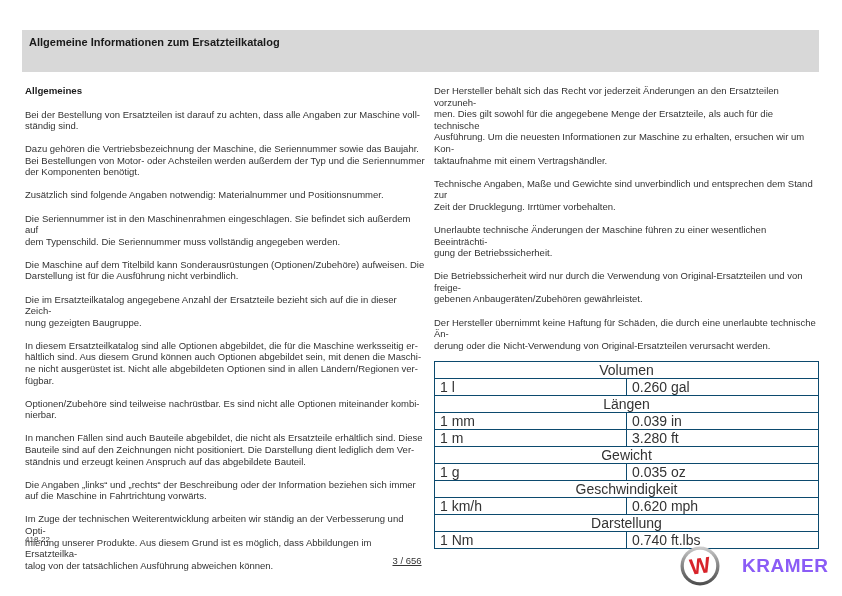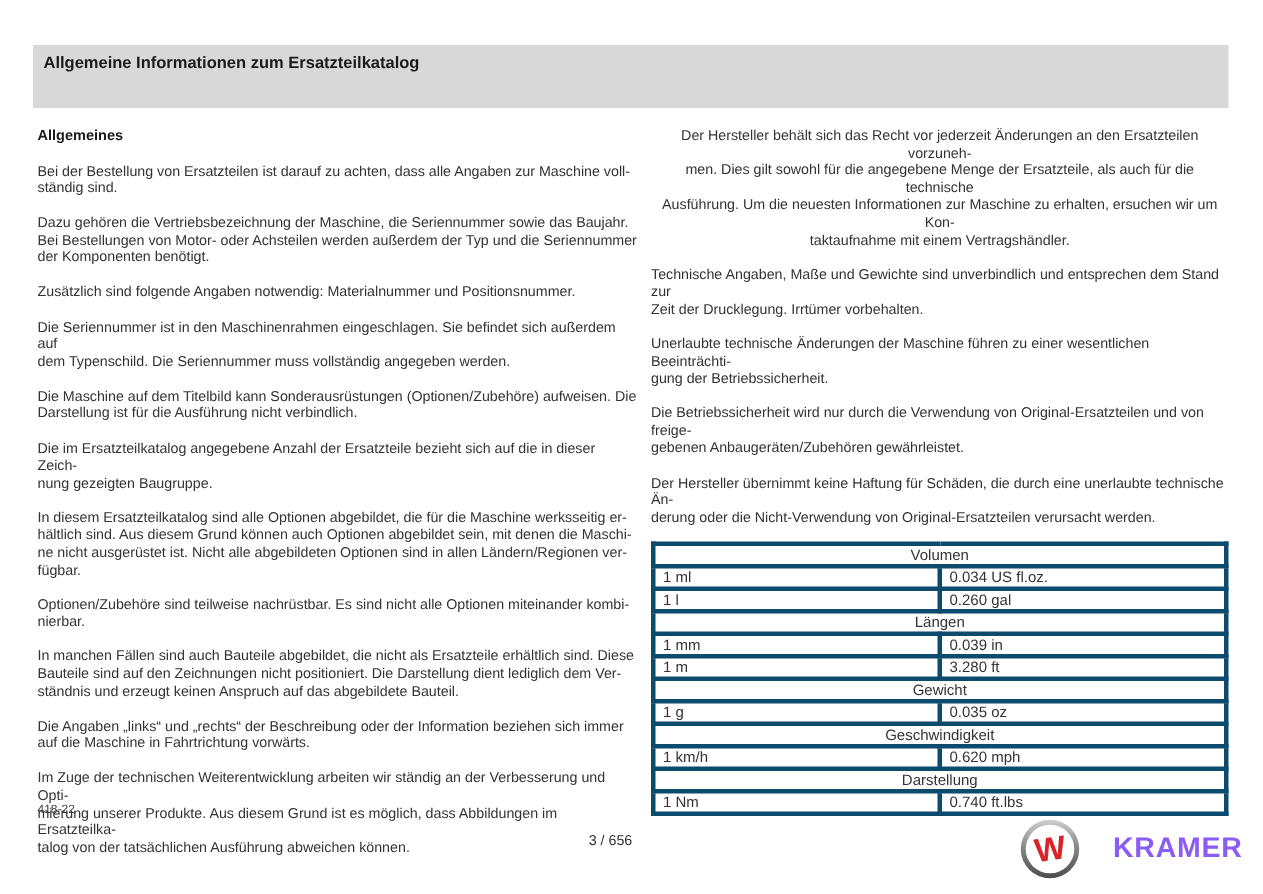--- a/index.html
+++ b/index.html
@@ -17,41 +17,41 @@
   .col { position:absolute; top:85px; }
   .col-left  { left:25px;  width:400px; }
   .col-right { left:434px; width:385px; }
   .sec-heading {
     font-size:9.7px; font-weight:bold; color:#1a1a1a; line-height:12px; margin:0;
   }
   .para {
     font-size:9.5px; line-height:11.6px; margin:11.5px 0 0 0;
     white-space:pre-line; color:#333333;
   }
-  .para.first { margin-top:0;text-align:center; }
+  .para.first { margin-top:0; }
   .table-heading {
     font-size:9.7px; font-weight:bold; color:#1a1a1a; line-height:12px;
     margin:30px 0 0 0;
   }
   table.conv {
     border-collapse:collapse; width:100%; margin-top:10px;
     table-layout:fixed;
   }
   table.conv td {
-    border:3px solid #0c4a6e; font-size:10px; color:#333333;
+    border:1px solid #0c4a6e; font-size:14px; color:#333333;
     height:15px; padding:0 5px; box-sizing:border-box; overflow:hidden;
   }
   td.sec { text-align:center; }
   td.metric { width:49.5%; }
   .doc-number {
     position:absolute; left:25px; top:535px; font-size:8px; color:#3a3a3a;
   }
   .page-indicator {
     position:absolute; left:357px; top:555px; width:100px; text-align:center;
-    font-size:9.5px; color:#333333;
+    font-size:9.5px; color:#333333;text-decoration:underline;
   }
   .brand-logo {
     position:absolute; left:680px; top:546px; display:flex; align-items:center;
   }
   .brand-wordmark {
     margin-left:22px; font-size:19px; font-weight:bold; color:#8b5cf6;
     letter-spacing:0.5px; font-family:"Liberation Sans", sans-serif;
   }
 </style>
 </head>
@@ -107,24 +107,20 @@
     <p class="para">Der Hersteller übernimmt keine Haftung für Schäden, die durch eine unerlaubte technische Än-
 derung oder die Nicht-Verwendung von Original-Ersatzteilen verursacht werden.</p>
 
 
     <table class="conv">
       <tbody>
         <tr>
           <td colspan="2" class="sec">Volumen</td>
         </tr>
         <tr>
-          <td class="metric">1 ml</td>
-          <td>0.034 US fl.oz.</td>
-        </tr>
-        <tr>
           <td class="metric">1 l</td>
           <td>0.260 gal</td>
         </tr>
         <tr>
           <td colspan="2" class="sec">Längen</td>
         </tr>
         <tr>
           <td class="metric">1 mm</td>
           <td>0.039 in</td>
         </tr>

